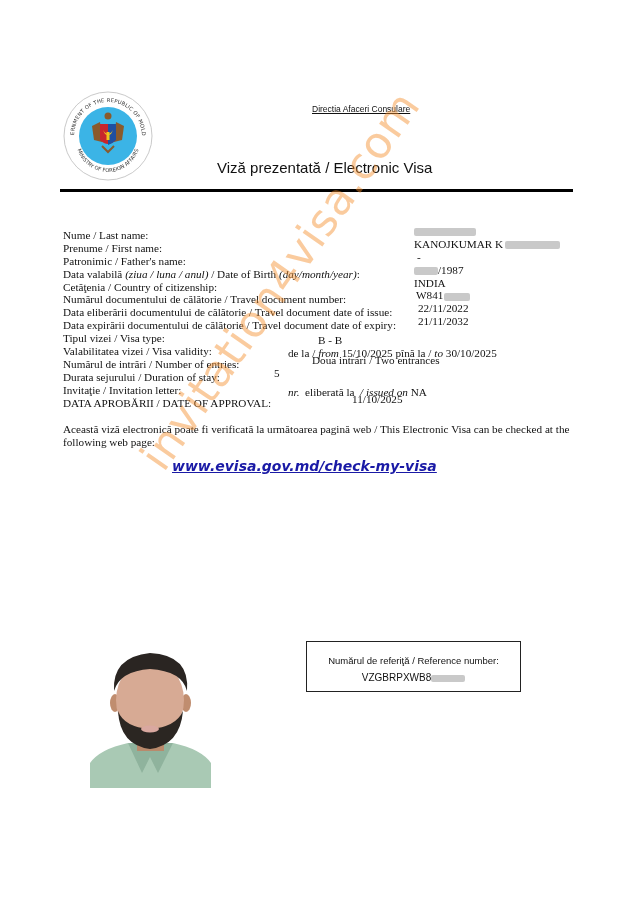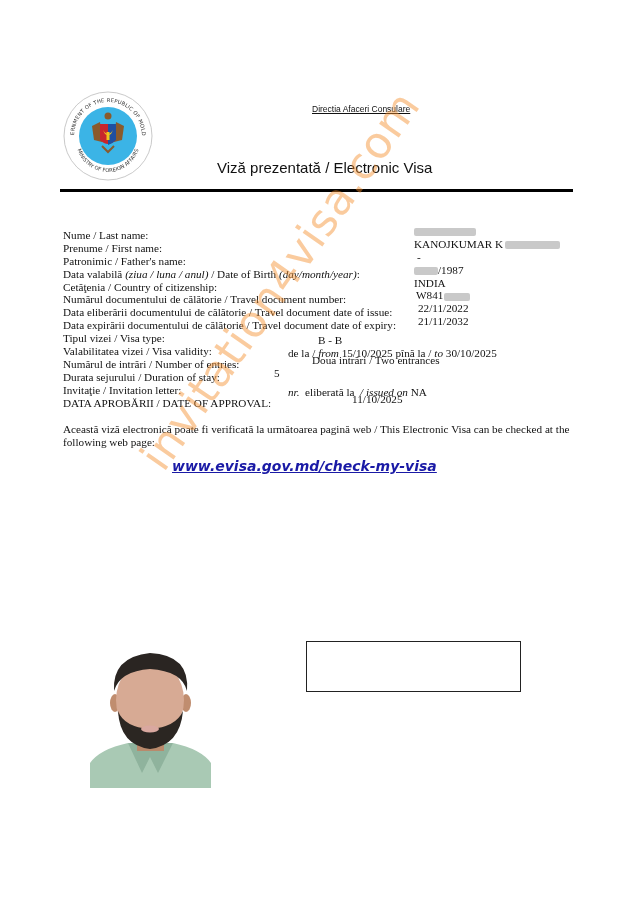--- a/index.html
+++ b/index.html
@@ -155,16 +155,18 @@
       <ellipse cx="60" cy="55" rx="34" ry="40" fill="#d7aa94"></ellipse>
 
       <path d="M24 46 Q22 12 60 8 Q100 10 97 46 Q92 26 60 24 Q30 26 24 46 Z" fill="#2a2522"></path>
 
       <path d="M28 66 Q30 100 60 104 Q90 100 93 66 Q86 82 60 84 Q34 82 28 66 Z" fill="#2b2622"></path>
       <ellipse cx="60" cy="84" rx="9" ry="3.5" fill="#d9a8a0"></ellipse>
     </svg>
   </div>
 
   <div class="refbox">
+    <div class="l1">Numărul de referiţă / Reference number:</div>
+    <div class="l2"><span>VZGBRPXWB8</span><span class="redact" style="width:34px;height:7px"></span></div>
   </div>
 
   <div class="watermark">invitation4visa.com</div>
 </div>
 
 </body></html>

